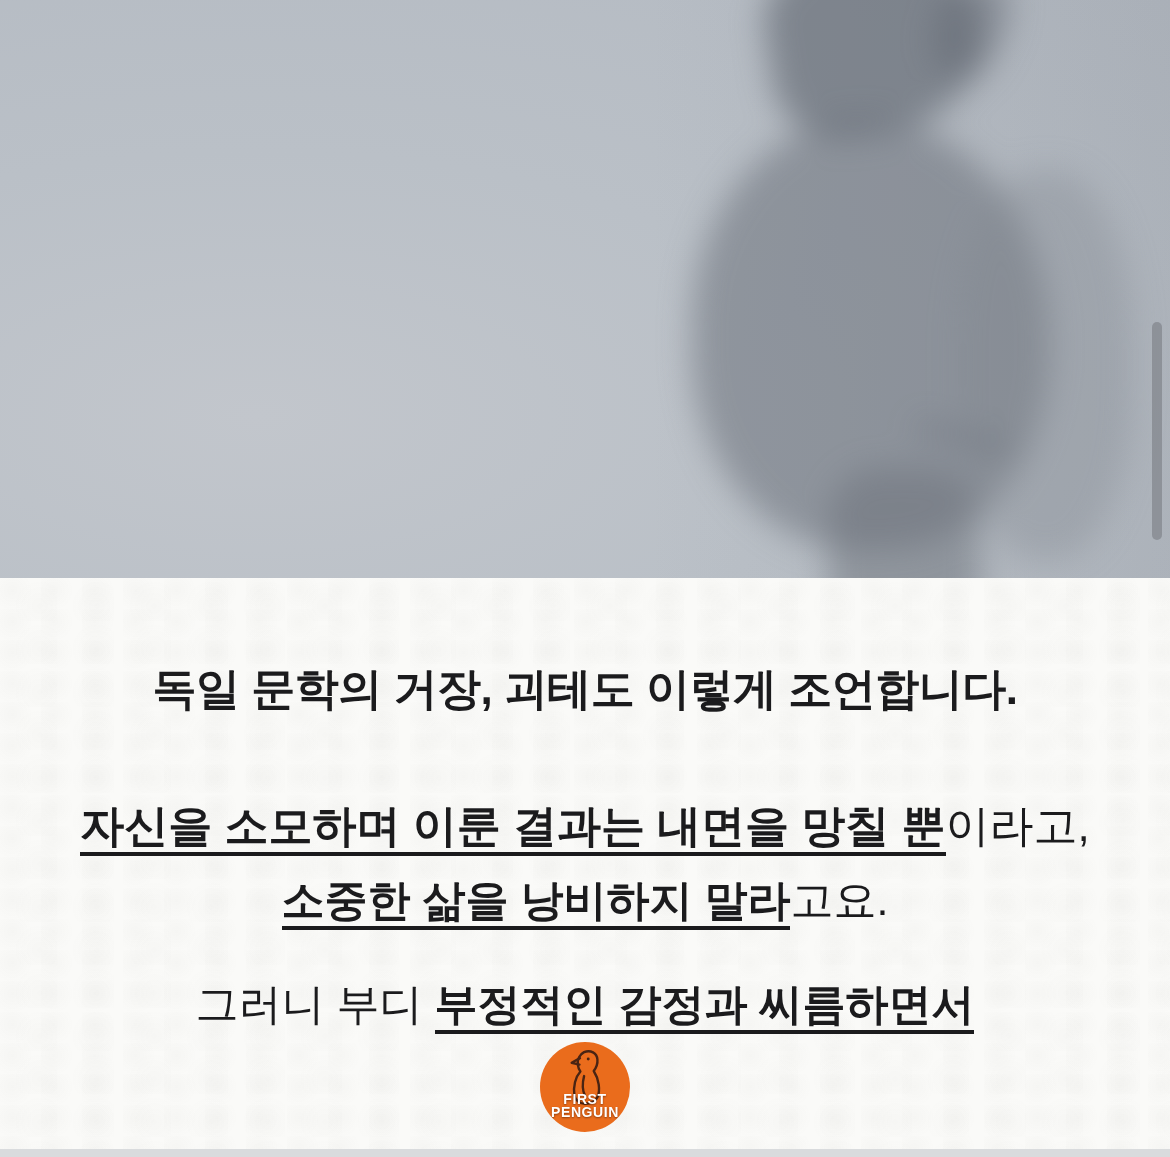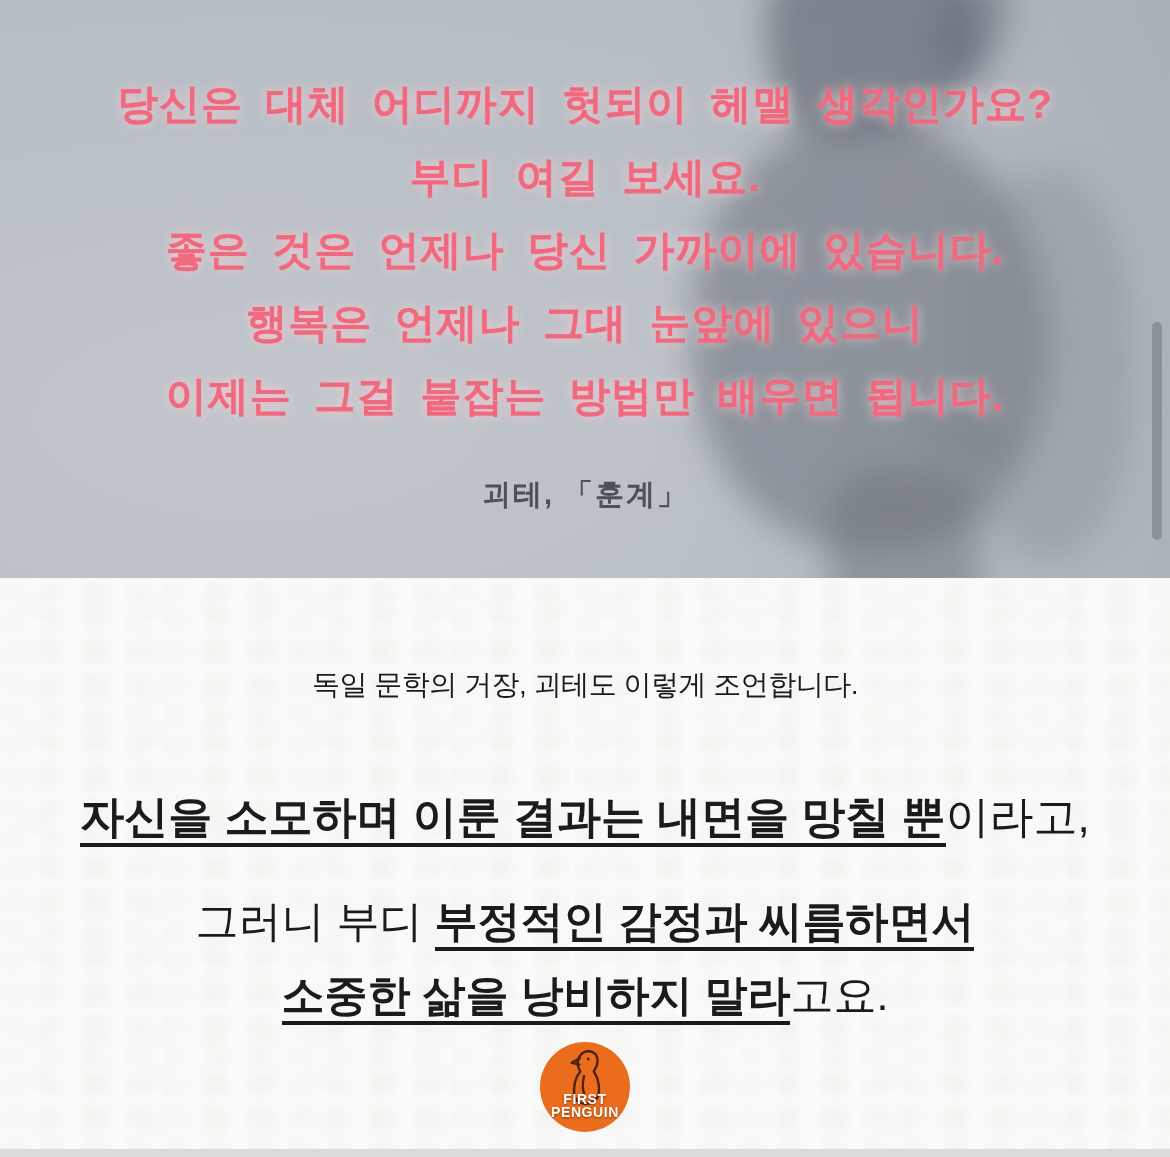--- a/index.html
+++ b/index.html
@@ -83,24 +83,24 @@
     background-color: #fafaf8;
     background-image:
       radial-gradient(circle at 30% 40%, rgba(60,60,50,0.022) 0, transparent 60%),
       radial-gradient(circle at 70% 65%, rgba(60,60,50,0.018) 0, transparent 55%);
     background-size: 41px 31px, 57px 43px;
     text-align: center;
     color: #1b1b1d;
   }
 
   .intro {
-    margin: 14px;
+    margin: 8px;
     padding-top: 74px;
-    font-size: 28px;
-    font-weight: 400;
+    font-size: 44px;
+    font-weight: 700;
     letter-spacing: -0.5px;
   }
 
   .para { margin: 0; }
   .para-1 { padding-top: 70px; font-size: 44px; }
   .para-2 { padding-top: 46px; font-size: 43px; }
   .para-3 { padding-top: 16px; font-size: 43px; }
 
   .plain { font-weight: 500; }
   .emph {
@@ -148,40 +148,32 @@
   <section class="hero">
     <div class="silhouette">
       <div class="sil sil-hair"></div>
       <div class="sil sil-spike"></div>
       <div class="sil sil-torso"></div>
       <div class="sil sil-right"></div>
       <div class="sil sil-stick"></div>
       <div class="sil sil-legs"></div>
     </div>
 
-    <div class="quote-block">
-      <div class="quote-line">당신은 대체 어디까지 헛되이 헤맬 생각인가요?</div>
-      <div class="quote-line">부디 여길 보세요.</div>
-      <div class="quote-line">좋은 것은 언제나 당신 가까이에 있습니다.</div>
-      <div class="quote-line">행복은 언제나 그대 눈앞에 있으니</div>
-      <div class="quote-line">이제는 그걸 붙잡는 방법만 배우면 됩니다.</div>
-      <div class="attribution">괴테, 「훈계」</div>
-    </div>
 
     <div class="scrollbar-thumb"></div>
   </section>
 
   <section class="paper">
     <p class="intro">독일 문학의 거장, 괴테도 이렇게 조언합니다.</p>
 
     <p class="para para-1"><span class="emph">자신을 소모하며 이룬 결과는 내면을 망칠 뿐</span><span class="plain">이라고,</span></p>
 
+    <p class="para para-3"><span class="emph">소중한 삶을 낭비하지 말라</span><span class="plain">고요.</span></p>
+
     <p class="para para-2"><span class="plain">그러니 부디 </span><span class="emph">부정적인 감정과 씨름하면서</span></p>
-
-    <p class="para para-3"><span class="emph">소중한 삶을 낭비하지 말라</span><span class="plain">고요.</span></p>
 
     <div class="logo">
       <svg width="46" height="58" viewBox="0 0 50 62">
         <g fill="none" stroke="#4a2413" stroke-width="2.6" stroke-linecap="round" stroke-linejoin="round">
           <path d="M24 4 C31 1 38 5 38.5 12 C39 17 37 21 34.5 24.5 C40 33 42 45 38.5 53 C36 58.5 30 60 25 60 C20 60 14.5 57 13.5 51 C12 41.5 14.5 31 20 25 C17 21 16 14.5 18.5 9.5 C20 6.5 22 5 24 4 Z"></path>
           <path d="M19.5 10.5 L10.5 15.5 L19 17.5"></path>
           <path d="M24 30 C22 37.5 22 45 25 51.5"></path>
         </g>
         <circle cx="28.5" cy="11.5" r="1.6" fill="#4a2413"></circle>
       </svg>

